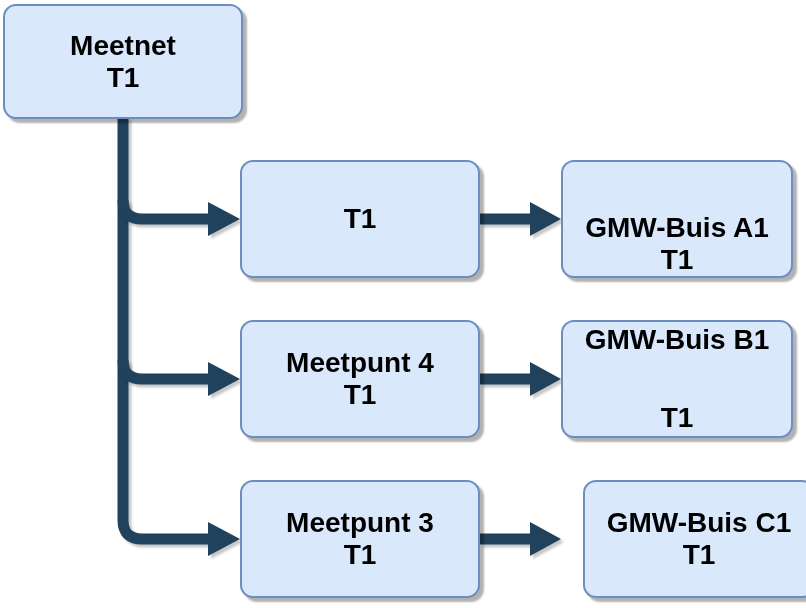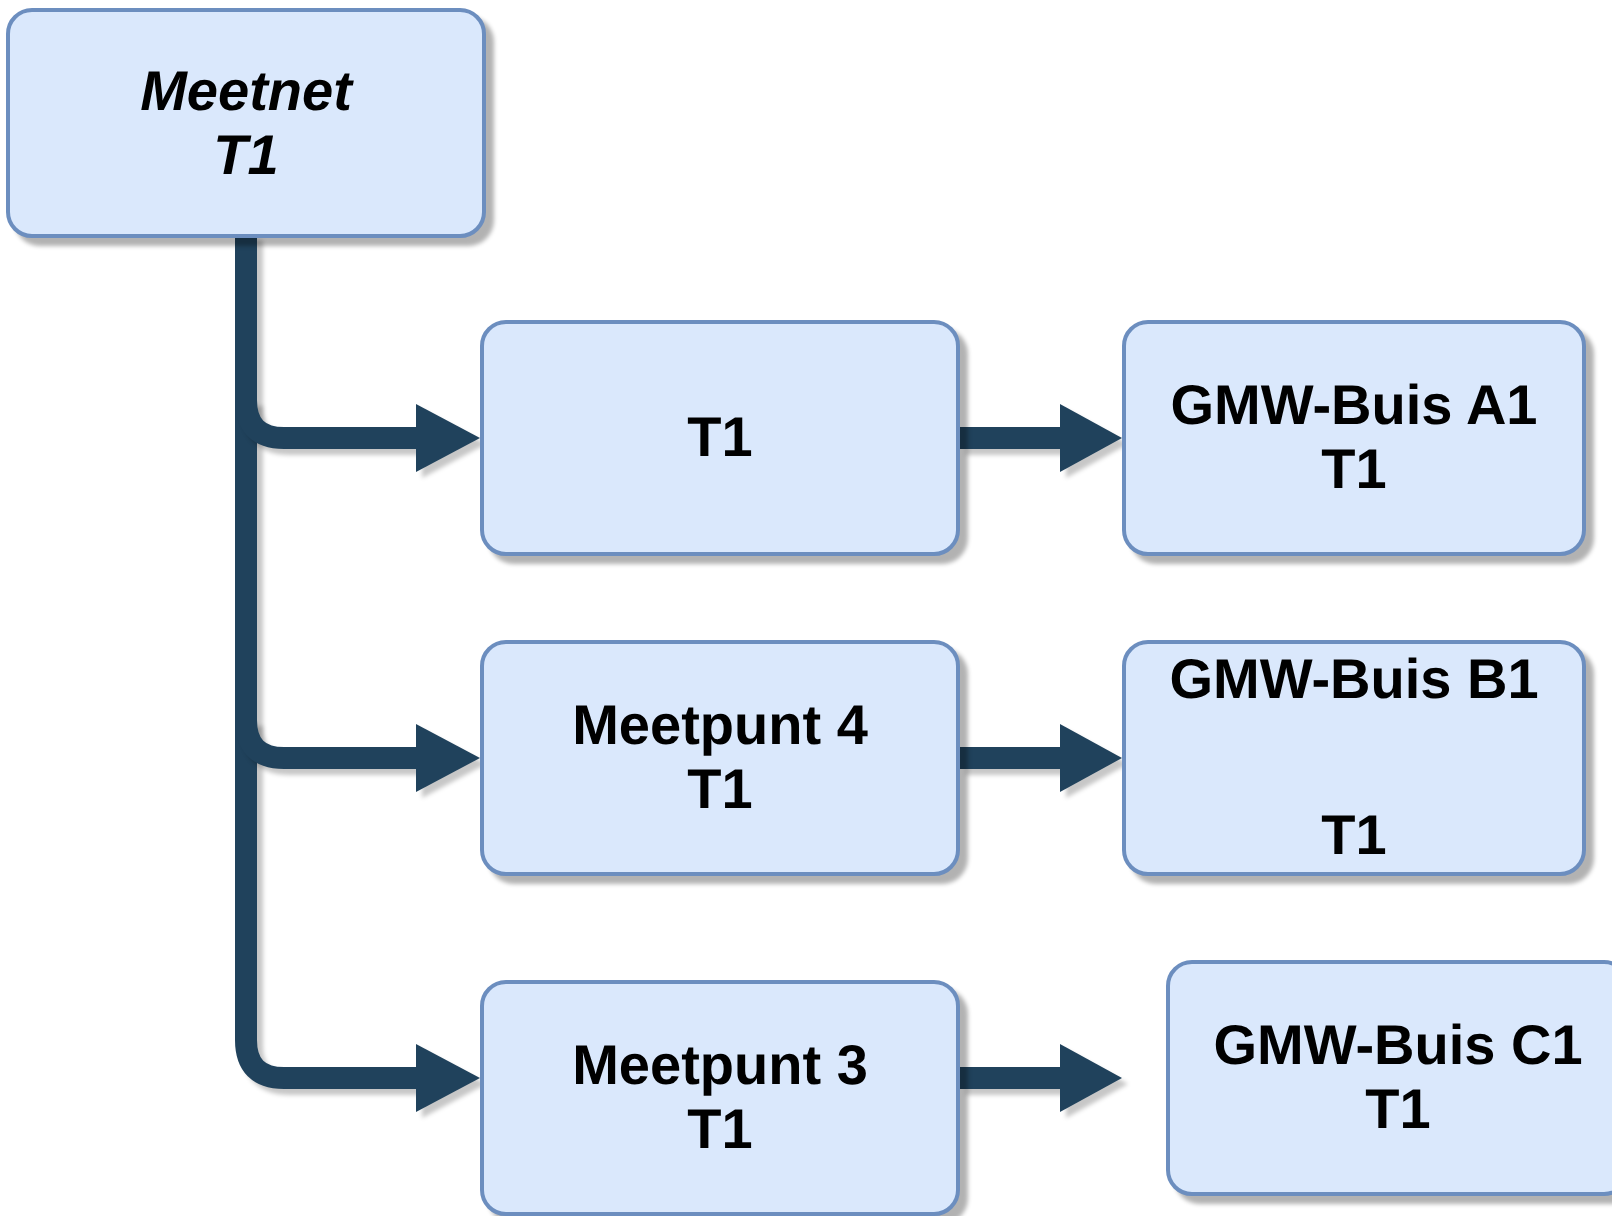--- a/index.html
+++ b/index.html
@@ -45,25 +45,25 @@
     flex-direction: column;
     justify-content: center;
     align-items: center;
     text-align: center;
     color: var(--text);
     font-weight: bold;
     font-size: 28px;
     line-height: 32px;
     cursor: default;
   }
-  .node-meetnet   { left: 3px;   top: 4px;   width: 240px; height: 115px; font-style: italic; }
+  .node-meetnet   { left: 3px;   top: 4px;   width: 240px; height: 115px; }
   .node-meetpunt1 { left: 240px; top: 160px; width: 240px; height: 118px; }
   .node-meetpunt2 { left: 240px; top: 320px; width: 240px; height: 118px; }
-  .node-meetpunt3 { left: 240px; top: 490px; width: 240px; height: 118px; }
-  .node-gmw-a1    { left: 561px; top: 160px; width: 232px; height: 118px; }
+  .node-meetpunt3 { left: 240px; top: 480px; width: 240px; height: 118px; }
+  .node-gmw-a1    { left: 561px; top: 160px; width: 232px; height: 118px; justify-content: flex-end; }
   .node-gmw-b1    { left: 561px; top: 320px; width: 232px; height: 118px; gap: 46px; }
   .node-gmw-c1    { left: 561px; top: 480px; width: 232px; height: 118px; margin-left: 22px; }
 </style>
 </head>
 <body>
 
 <div class="canvas">
 
   <svg class="connectors" viewBox="0 0 806 608">
 

